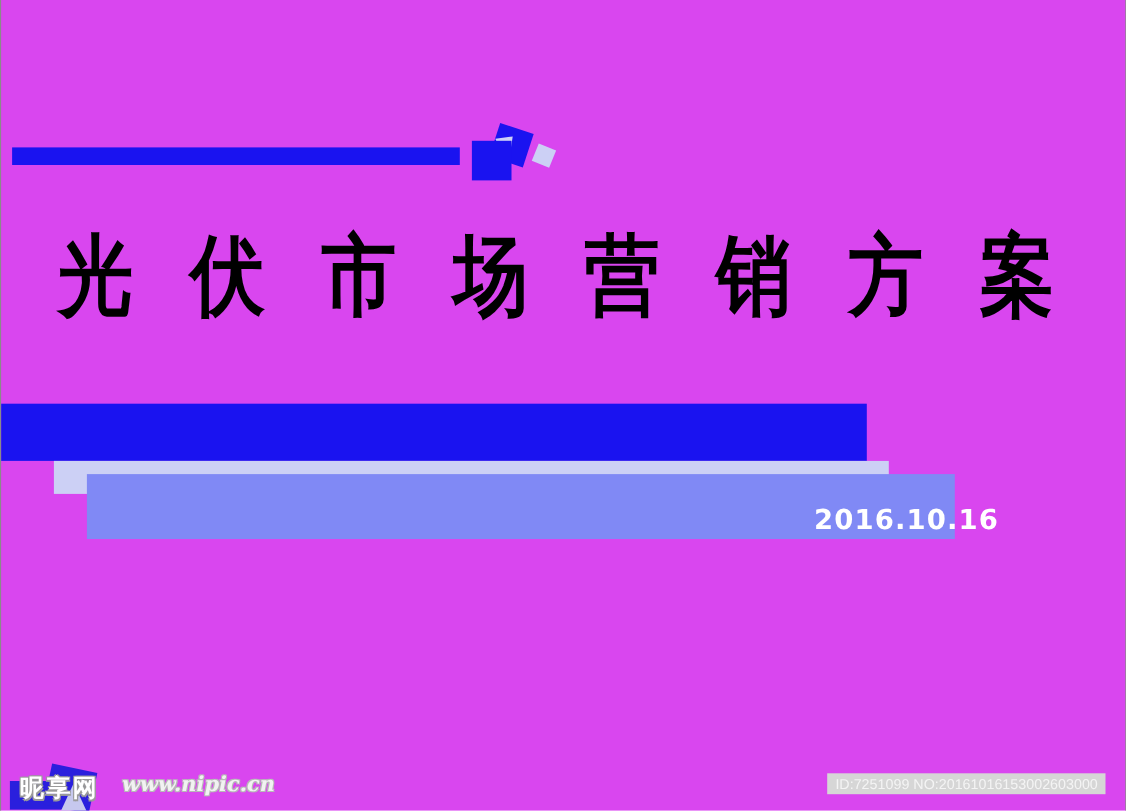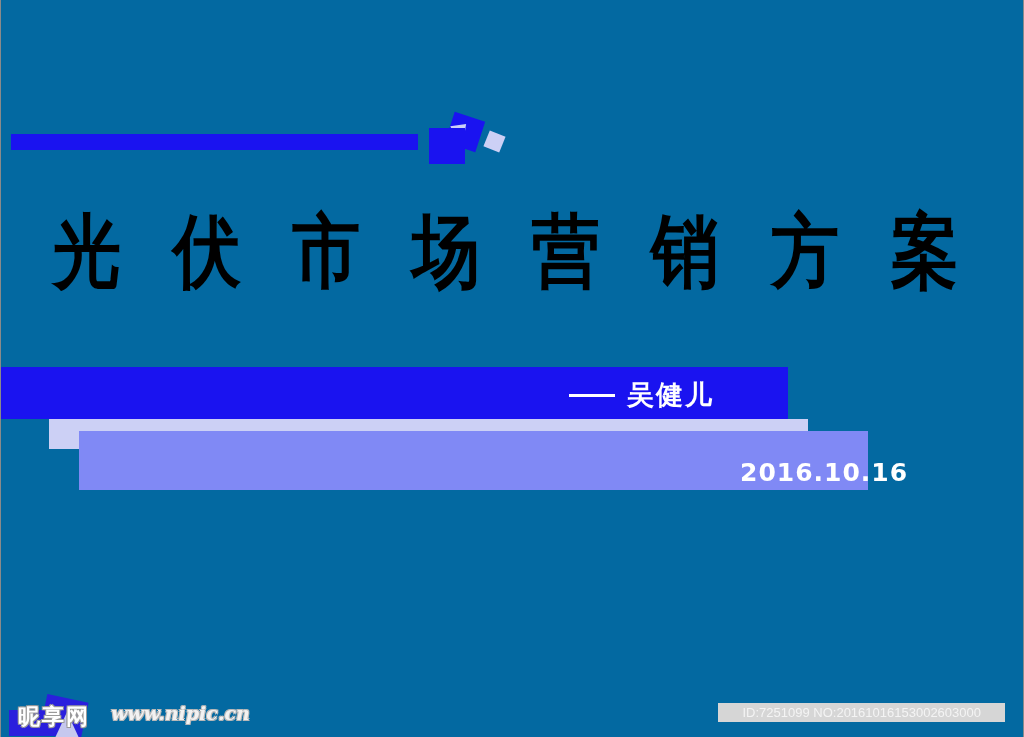--- a/index.html
+++ b/index.html
@@ -8,21 +8,21 @@
     background: #ffffff;
   }
   body {
     font-family: "Liberation Sans", sans-serif;
   }
 
   #slide-canvas {
     position: relative;
     width: 1024px;
     height: 737px;
-    background: #0369a1;
+    background: #d946ef;
     overflow: hidden;
     box-sizing: border-box;
     border-left: 1px solid #8a8a8a;
     border-right: 1px solid #8a8a8a;
   }
 
   
   .top-rule {
     position: absolute;
     left: 10px;
@@ -229,21 +229,21 @@
   }
 
   .wm-id {
     position: absolute;
     right: 18px;
     top: 13px;
     background: #d6d6d6;
     color: #f4f4f4;
     font-family: "Liberation Sans", sans-serif;
     font-size: 13px;
-    padding: 2px 24px;
+    padding: 2px 7px;
     white-space: nowrap;
   }
 </style>
 </head>
 <body>
 
 <div id="slide-canvas">
 
   <div class="top-rule"></div>
 
@@ -253,24 +253,20 @@
     <div class="deco-square-main"></div>
     <div class="deco-square-small"></div>
   </div>
 
   <div class="main-title">光 伏 市 场 营 销 方 案</div>
 
   <div class="band-dark"></div>
   <div class="band-light"></div>
   <div class="band-medium"></div>
 
-  <div class="author-line">
-    <span class="author-dash"></span>
-    <span>吴健儿</span>
-  </div>
 
   <div class="date-text">2016.10.16</div>
 
   <div class="watermark-bar">
     <div class="wm-logo-wrap">
       <div class="wm-shape-a"></div>
       <div class="wm-shape-b"></div>
       <div class="wm-shape-c"></div>
       <div class="wm-logo-text">昵享网</div>
     </div>

